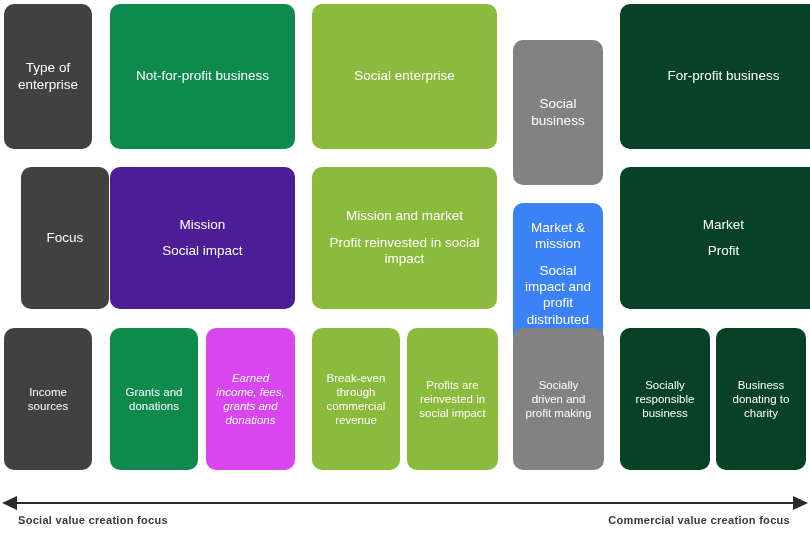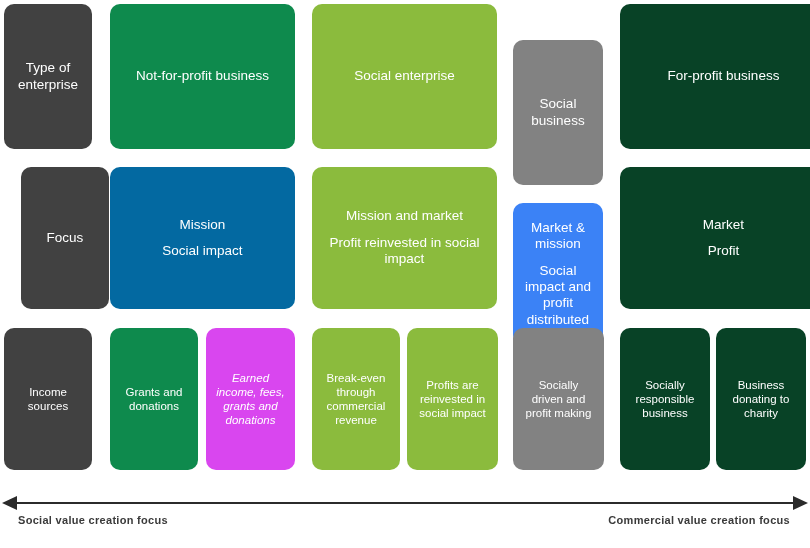--- a/index.html
+++ b/index.html
@@ -90,21 +90,21 @@
   <div class="cell r1 c-sb fs-lg" style="background-color: rgb(130, 130, 130);">
     <p>Social business</p>
   </div>
   <div class="cell r1 c-fp fs-lg" style="background-color: rgb(8, 66, 38);">
     <p>For-profit business</p>
   </div>
 
   <div class="cell r2 c-label fs-lg" style="background-color: rgb(65, 65, 65); margin-left: 17px;">
     <p>Focus</p>
   </div>
-  <div class="cell r2 c-nfp fs-lg" style="background-color: #0369a1; justify-content: center;">
+  <div class="cell r2 c-nfp fs-lg" style="background-color: #4c1d95; justify-content: center;">
     <p>Mission</p>
     <p>Social impact</p>
   </div>
   <div class="cell r2 c-se fs-lg" style="background-color: rgb(139, 187, 61);">
     <p>Mission and market</p>
     <p>Profit reinvested in social impact</p>
   </div>
   <div class="cell r2 c-sb fs-lg" style="background-color: #3b82f6;">
     <p>Market &amp; mission</p>
     <p>Social impact and profit distributed</p>

